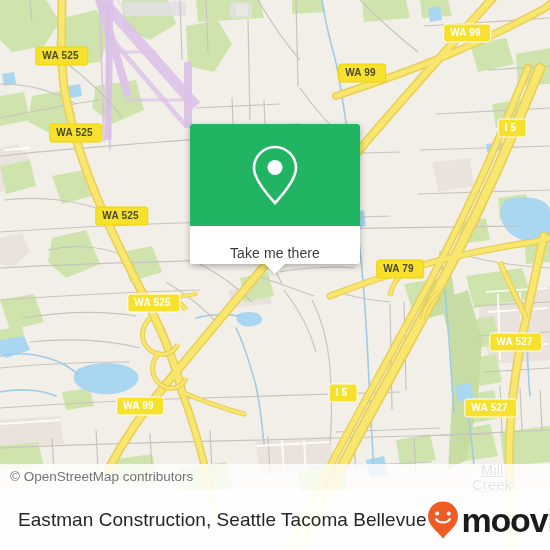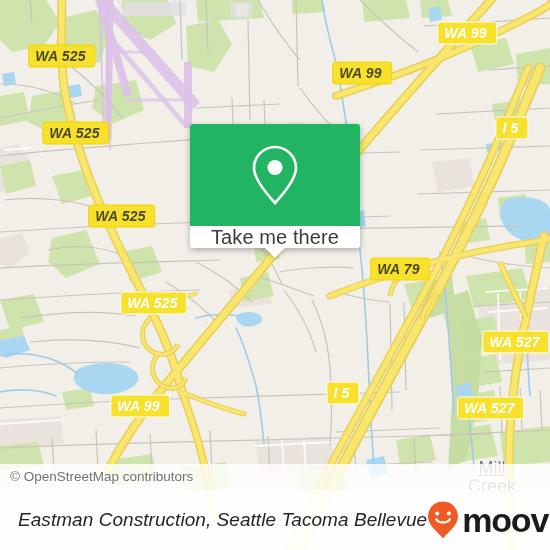--- a/index.html
+++ b/index.html
@@ -13,43 +13,42 @@
 
   
   #map { position: absolute; inset: 0; background: #f2efe9; }
   #map svg { display: block; width: 550px; height: 550px; }
 
   
   .shield {
     position: absolute;
     transform: translate(-50%, -50%);
     border-radius: 3px;
-    font-size: 14px;
+    font-size: 10px;
     font-weight: bold;
     letter-spacing: .2px;
     line-height: 1;
     padding: 3px 9px 4px 6px;
     white-space: nowrap;
     background: #f7e12c;
     color: #4a4a2a;
     border: 1.5px solid #efd500;
     text-shadow: none;
-    font-style: italic;
   }
   .shield.white-txt {
     color: #ffffff;
     border: 1.5px solid #ffffff;
     background: #f7e12c;
   }
 
   
   .place-label {
     position: absolute;
     transform: translate(-50%, -50%);
-    font-size: 18px;
+    font-size: 15px;
     color: #7d7d7d;
     line-height: 1.0;
     text-align: center;
     white-space: pre-line;
     text-shadow: 0 0 3px #fff, 0 0 3px #fff, 0 0 2px #fff;
     text-decoration: underline;
   }
 
   
   #callout {
@@ -65,23 +64,24 @@
     height: 102px;
     background: #21b563;
     border-radius: 3px 3px 0 0;
     display: flex; align-items: center; justify-content: center;
   }
   #callout-label {
     height: 22px;
     background: #ffffff;
     border-radius: 0 0 3px 3px;
     display: flex; align-items: center; justify-content: center;
-    font-size: 20px;
+    font-size: 14px;
     color: #3c3c3c;
     letter-spacing: .1px;
+    margin-top: 16px;
   }
   #callout-tail {
     position: absolute;
     left: 50%; bottom: -10px;
     margin-left: -11px;
     width: 0; height: 0;
     border-left: 11px solid transparent;
     border-right: 11px solid transparent;
     border-top: 11px solid #ffffff;
     filter: drop-shadow(0 2px 2px rgba(0,0,0,.18));
@@ -109,21 +109,20 @@
     display: flex;
     align-items: center;
     justify-content: space-between;
     padding: 0 16px 0 18px;
   }
   #footer-title {
     font-size: 19px;
     color: #262626;
     letter-spacing: .05px;
     white-space: nowrap;
-    font-style: italic;
   }
   #brand-logo { display: flex; align-items: center; gap: 2px; }
   #brand-wordmark {
     font-size: 34px;
     font-weight: bold;
     color: #1b1b1b;
     letter-spacing: -1.2px;
     line-height: 1;
     margin-left: 1px;
   }

